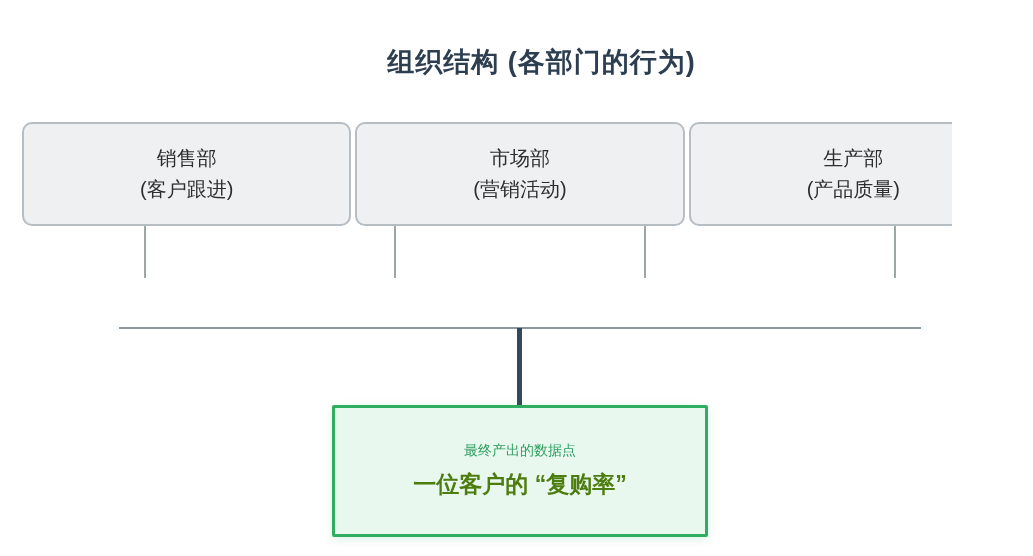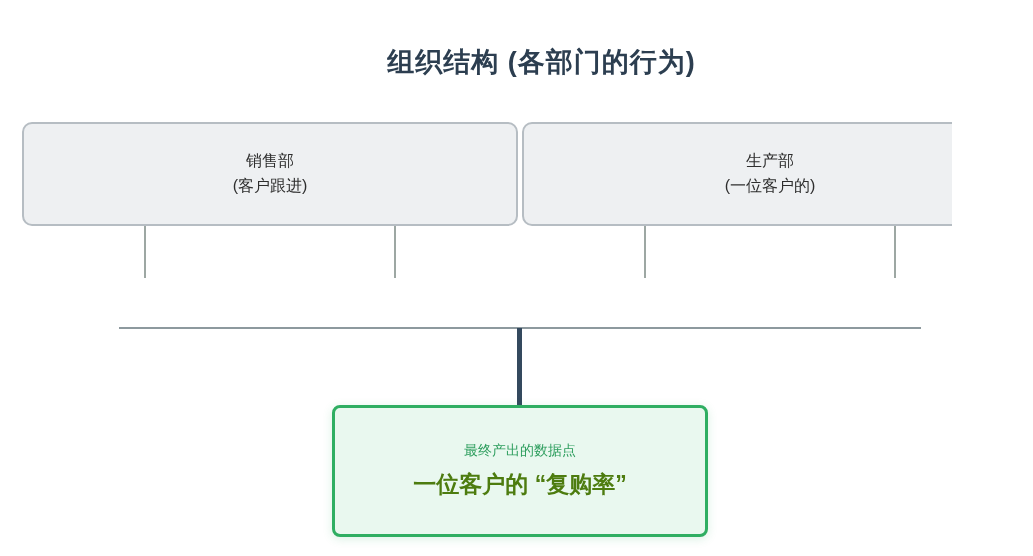--- a/index.html
+++ b/index.html
@@ -40,21 +40,21 @@
     height: 104px;
     box-sizing: border-box;
     background: #eef0f2;
     border: 2px solid #b6bdc3;
     border-radius: 10px;
     display: flex;
     flex-direction: column;
     align-items: center;
     justify-content: center;
     color: #2e2e2e;
-    font-size: 16px;
+    font-size: 20px;
     line-height: 1.55;
     text-align: center;
   }
   .stub {
     position: absolute;
     top: 226px;
     width: 2px;
     height: 52px;
     background: #9da7a3;
   }
@@ -80,21 +80,21 @@
   }
   .result-box {
     position: absolute;
     left: 332px;
     top: 405px;
     width: 376px;
     height: 132px;
     box-sizing: border-box;
     background: #e9f8ef;
     border: 3px solid #2fae62;
-    border-radius: 8px;
+    border-radius: 2px;
     display: flex;
     flex-direction: column;
     align-items: center;
     justify-content: center;
     gap: 9px;
     text-align: center;
     box-shadow: 0 2px 10px rgba(46, 174, 98, 0.18);
   }
   .result-caption {
     font-size: 14px;
@@ -112,22 +112,26 @@
 <div class="canvas">
 
   <h1 class="diagram-title">组织结构 (各部门的行为)</h1>
 
   <div class="dept-row">
     <div class="dept-box">
       <span>销售部</span>
       <span>(客户跟进)</span>
     </div>
     <div class="dept-box">
+      <span>市场部</span>
+      <span>(营销活动)</span>
+    </div>
+    <div class="dept-box">
       <span>生产部</span>
-      <span>(一位客户的)</span>
+      <span>(产品质量)</span>
     </div>
   </div>
 
   <div class="stub stub-1"></div>
   <div class="stub stub-2"></div>
   <div class="stub stub-3"></div>
   <div class="stub stub-4"></div>
 
   <div class="h-line"></div>
   <div class="trunk"></div>

